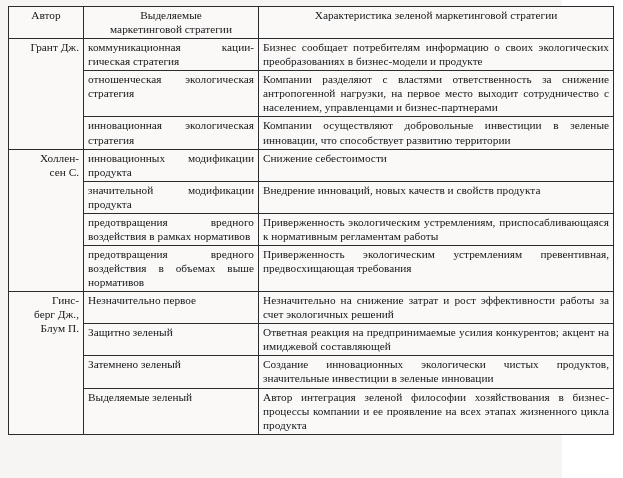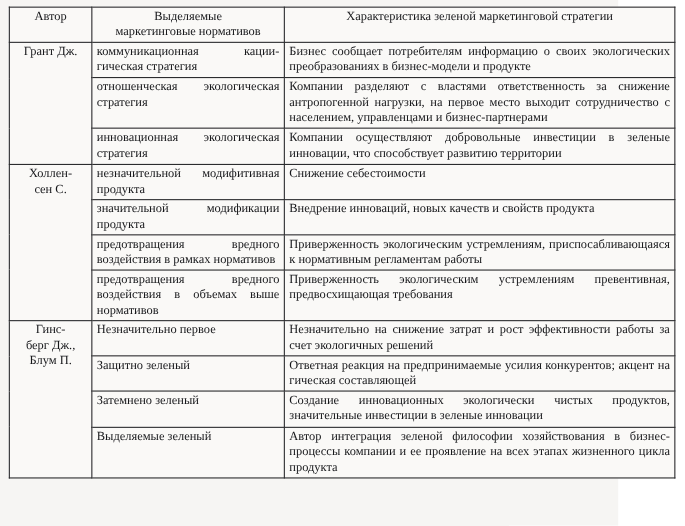--- a/index.html
+++ b/index.html
@@ -47,21 +47,21 @@
     font-weight: bold;
     font-size: 11.6px;
     line-height: 1.25;
     padding-top: 3px;
     padding-bottom: 3px;
     vertical-align: top;
   }
   th.h-desc { padding-left: 6px; padding-right: 6px; }
 
   td.author-cell {
-    text-align: center;
+    text-align: right;
     white-space: pre-line;
     padding-left: 5px;
   }
   td.strategy-cell {
     text-align: justify;
     text-justify: inter-word;
     hyphens: manual;
     padding-left: 5px;
     padding-right: 5px;
   }
@@ -80,21 +80,21 @@
   <table class="strategy-table">
     <colgroup>
       <col class="c-author">
       <col class="c-strat">
       <col class="c-desc">
     </colgroup>
     <thead>
       <tr>
         <th class="h-author">Автор</th>
         <th class="h-strat" style="white-space: pre-line;">Выделяемые
-маркетинговые нормативов</th>
+маркетинговой стратегии</th>
         <th class="h-desc">Характеристика зеленой маркетинговой стратегии</th>
       </tr>
     </thead>
     <tbody>
 
       <tr>
         <td class="author-cell" rowspan="3">Грант Дж.</td>
         <td class="strategy-cell">коммуникационная кации­гическая стратегия</td>
         <td class="desc-cell">Бизнес сообщает потребителям информацию о своих эко­логических преобразованиях в бизнес-модели и продукте</td>
       </tr>
@@ -103,21 +103,21 @@
         <td class="desc-cell">Компании разделяют с властями ответственность за сни­жение антропогенной нагрузки, на первое место выходит сотрудничество с населением, управленцами и бизнес-партнерами</td>
       </tr>
       <tr>
         <td class="strategy-cell">инновационная экологиче­ская стратегия</td>
         <td class="desc-cell">Компании осуществляют добровольные инвестиции в зе­леные инновации, что способствует развитию территории</td>
       </tr>
 
       <tr>
         <td class="author-cell" rowspan="4">Холлен-
 сен С.</td>
-        <td class="strategy-cell">незначительной модифи­тивная продукта</td>
+        <td class="strategy-cell">инновационных модифи­кации продукта</td>
         <td class="desc-cell">Снижение себестоимости</td>
       </tr>
       <tr>
         <td class="strategy-cell">значительной модифика­ции продукта</td>
         <td class="desc-cell">Внедрение инноваций, новых качеств и свойств продукта</td>
       </tr>
       <tr>
         <td class="strategy-cell">предотвращения вредного воздействия в рамках нор­мативов</td>
         <td class="desc-cell">Приверженность экологическим устремлениям, приспо­сабливающаяся к нормативным регламентам работы</td>
       </tr>
@@ -128,21 +128,21 @@
 
       <tr>
         <td class="author-cell" rowspan="4">Гинс-
 берг Дж.,
 Блум П.</td>
         <td class="strategy-cell">Незначительно первое</td>
         <td class="desc-cell">Незначительно на снижение затрат и рост эффективно­сти работы за счет экологичных решений</td>
       </tr>
       <tr>
         <td class="strategy-cell">Защитно зеленый</td>
-        <td class="desc-cell">Ответная реакция на предпринимаемые усилия конкурен­тов; акцент на гическая составляющей</td>
+        <td class="desc-cell">Ответная реакция на предпринимаемые усилия конкурен­тов; акцент на имиджевой составляющей</td>
       </tr>
       <tr>
         <td class="strategy-cell">Затемнено зеленый</td>
         <td class="desc-cell">Создание инновационных экологически чистых продук­тов, значительные инвестиции в зеленые инновации</td>
       </tr>
       <tr>
         <td class="strategy-cell">Выделяемые зеленый</td>
         <td class="desc-cell">Автор интеграция зеленой философии хозяйствования в бизнес-процессы компании и ее проявление на всех эта­пах жизненного цикла продукта</td>
       </tr>
     </tbody>

